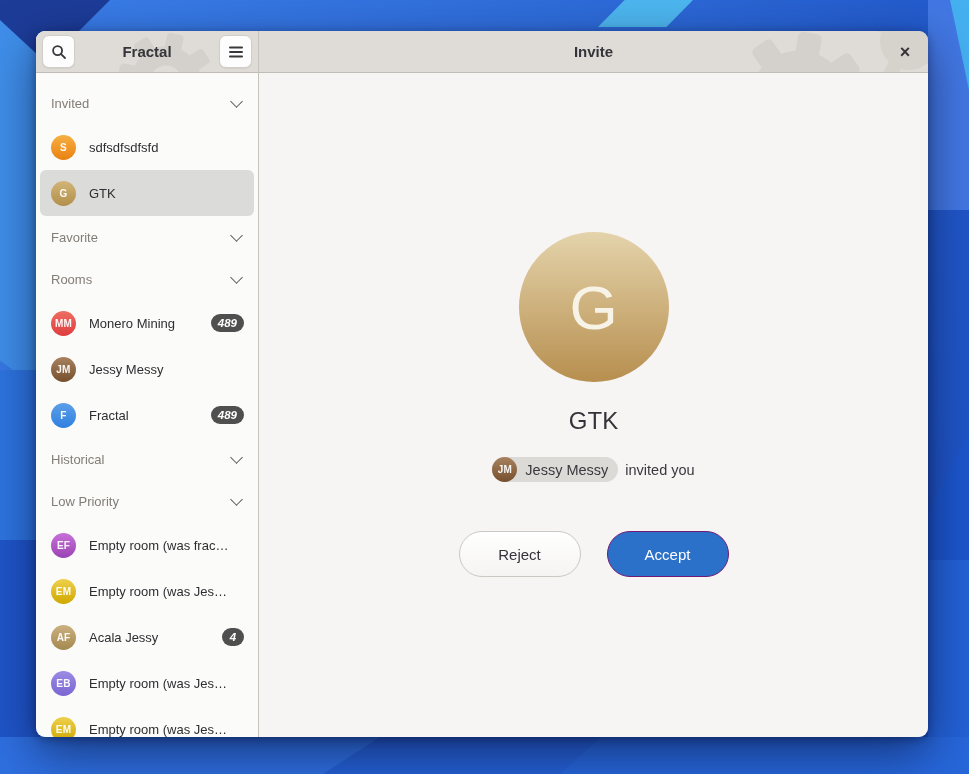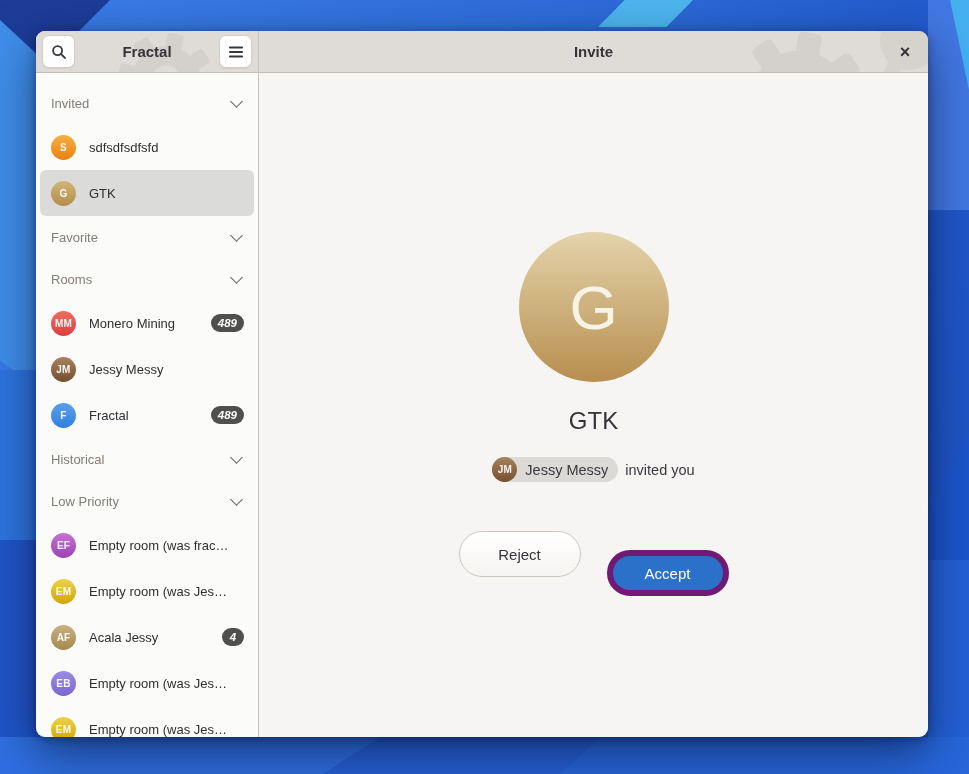--- a/index.html
+++ b/index.html
@@ -78,21 +78,21 @@
     display:flex;align-items:center;gap:8px;height:25px;border-radius:13px;
     background:#dcdad7;padding-right:10px;
   }
   .invited-text{color:#3a383e;}
   .btn-row{margin-top:49px;display:flex;gap:26px;}
   .btn{
     width:122px;height:46px;border-radius:23px;font-size:15px;font-family:inherit;
     display:flex;align-items:center;justify-content:center;padding:0;
   }
   .btn.reject{background:linear-gradient(#ffffff,#f5f4f2);border:1px solid #cdc7c1;color:#35333a;}
-  .btn.accept{background:#2b70c9;border:6px solid #701a75;color:#ffffff;margin-top:19px;}
+  .btn.accept{background:#2b70c9;border:1px solid #701a75;color:#ffffff;}
 </style>
 </head>
 <body>
 
 <div>
   <div class="poly" style="left:0;top:0;width:110px;height:110px;background:#1d3c98;clip-path:polygon(0 0,100% 0,0 100%);"></div>
   <div class="poly" style="left:0;top:20px;width:40px;height:370px;background:#3f8eea;clip-path:polygon(0 0,100% 10%,100% 100%,0 92%);"></div>
   <div class="poly" style="left:0;top:370px;width:40px;height:180px;background:#2d74e0;"></div>
   <div class="poly" style="left:0;top:540px;width:40px;height:234px;background:#1f55c9;"></div>
   <div class="poly" style="left:598px;top:0;width:95px;height:27px;background:#4db6ef;clip-path:polygon(28% 0,100% 0,72% 100%,0 100%);"></div>

